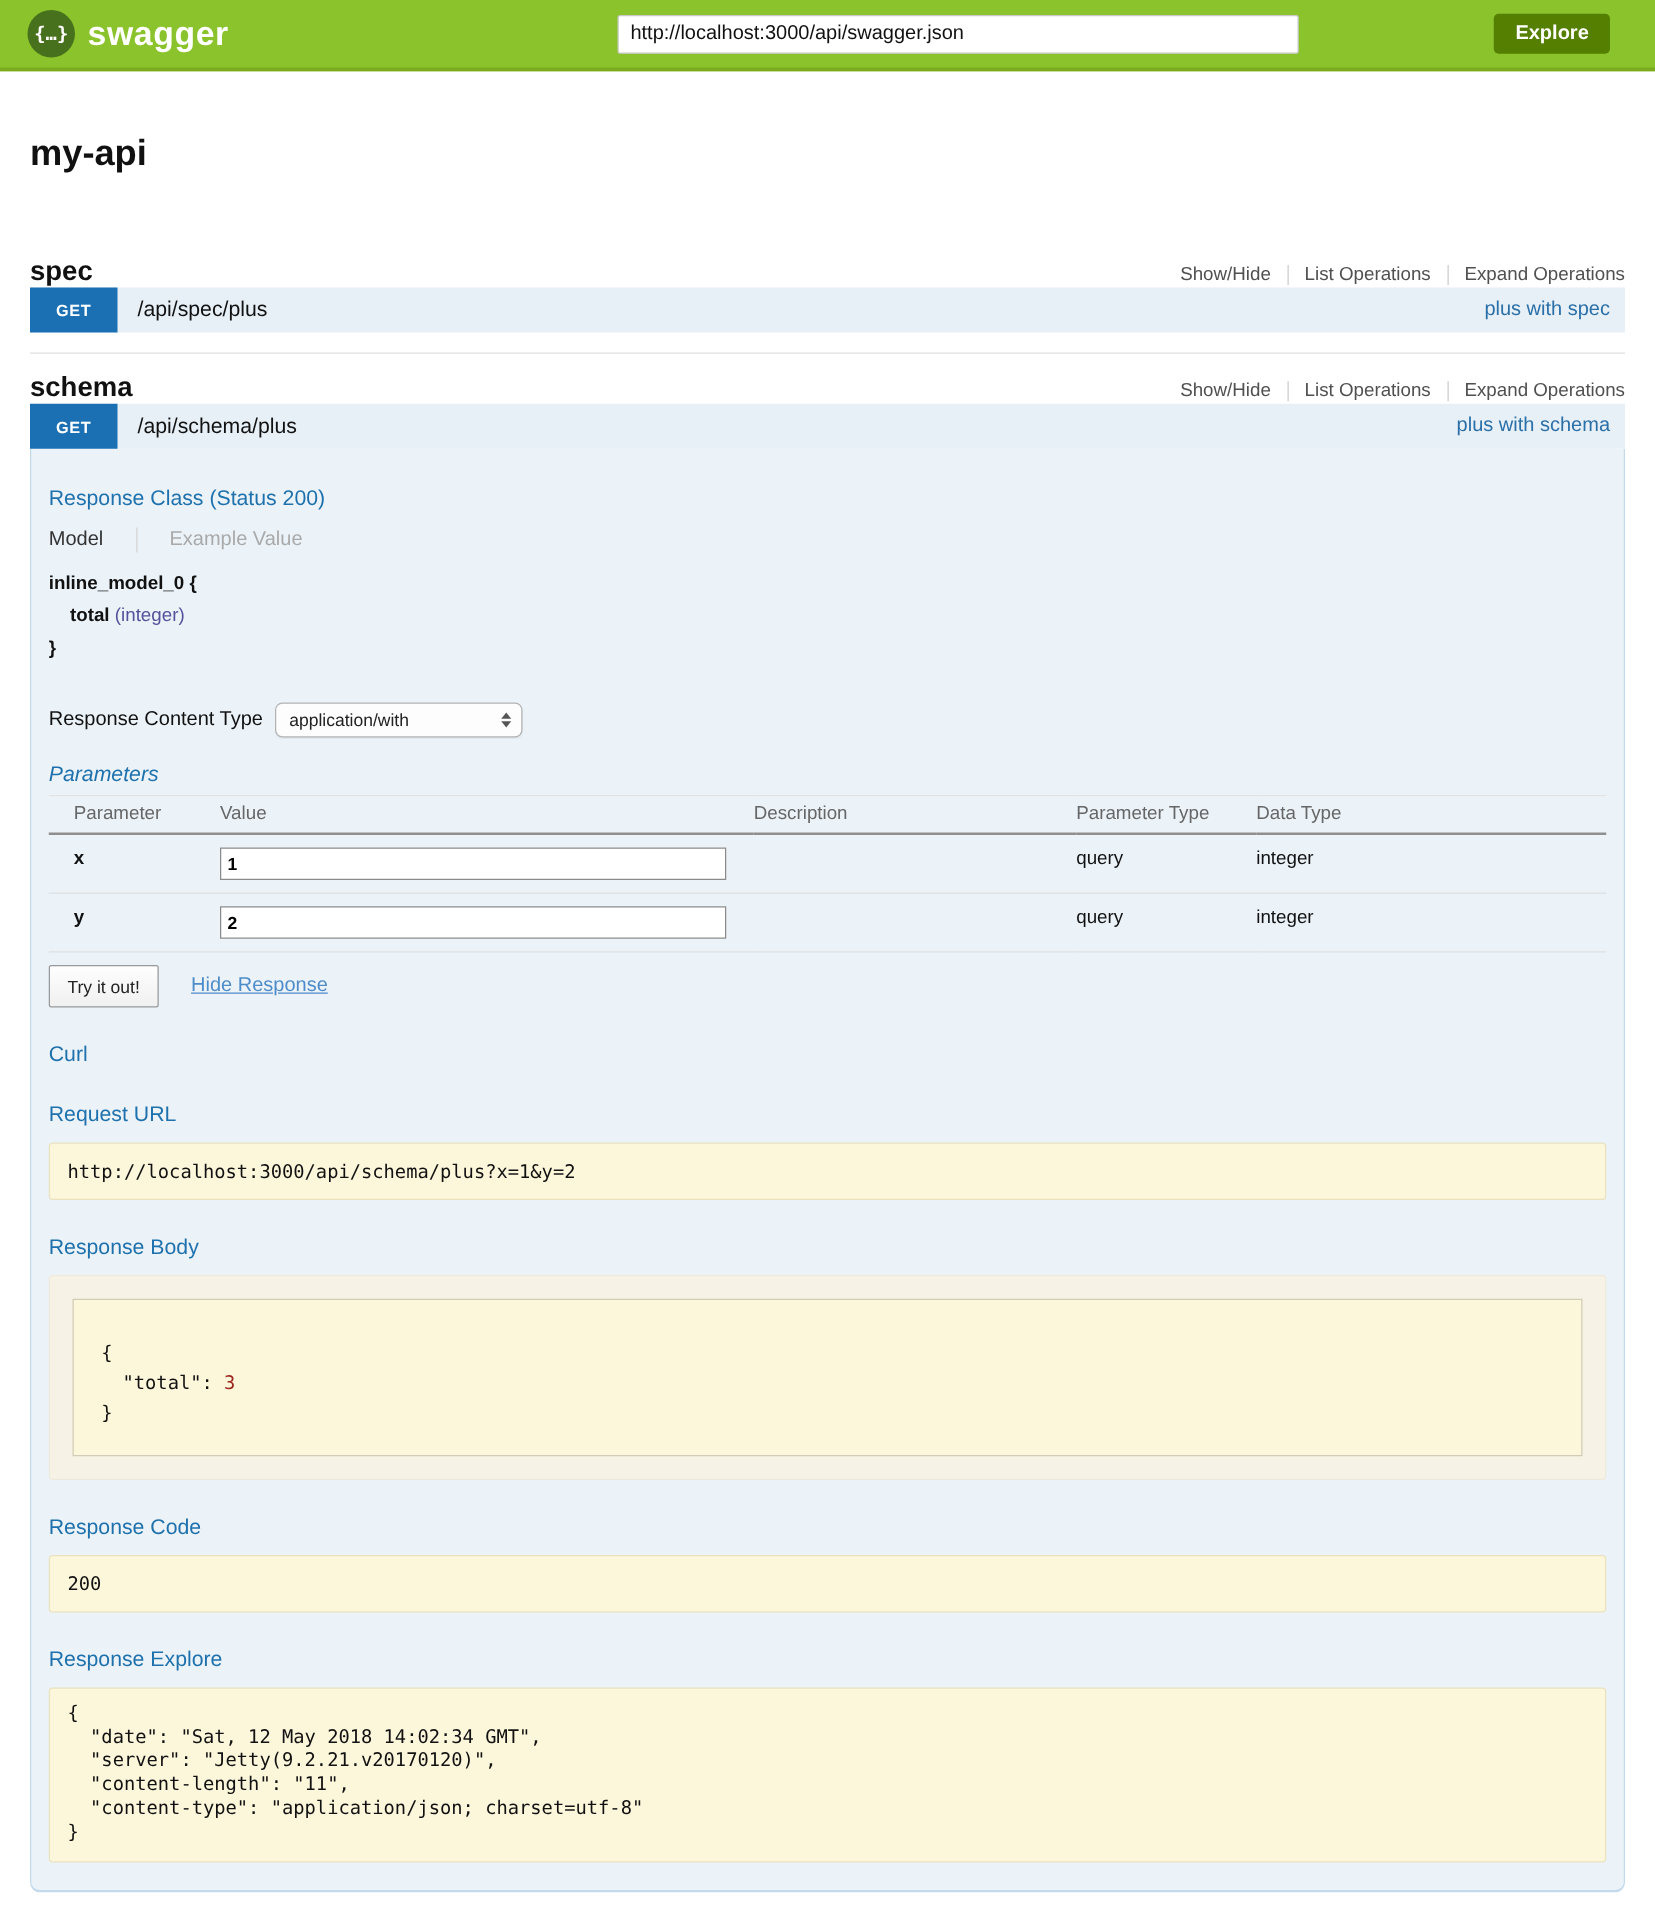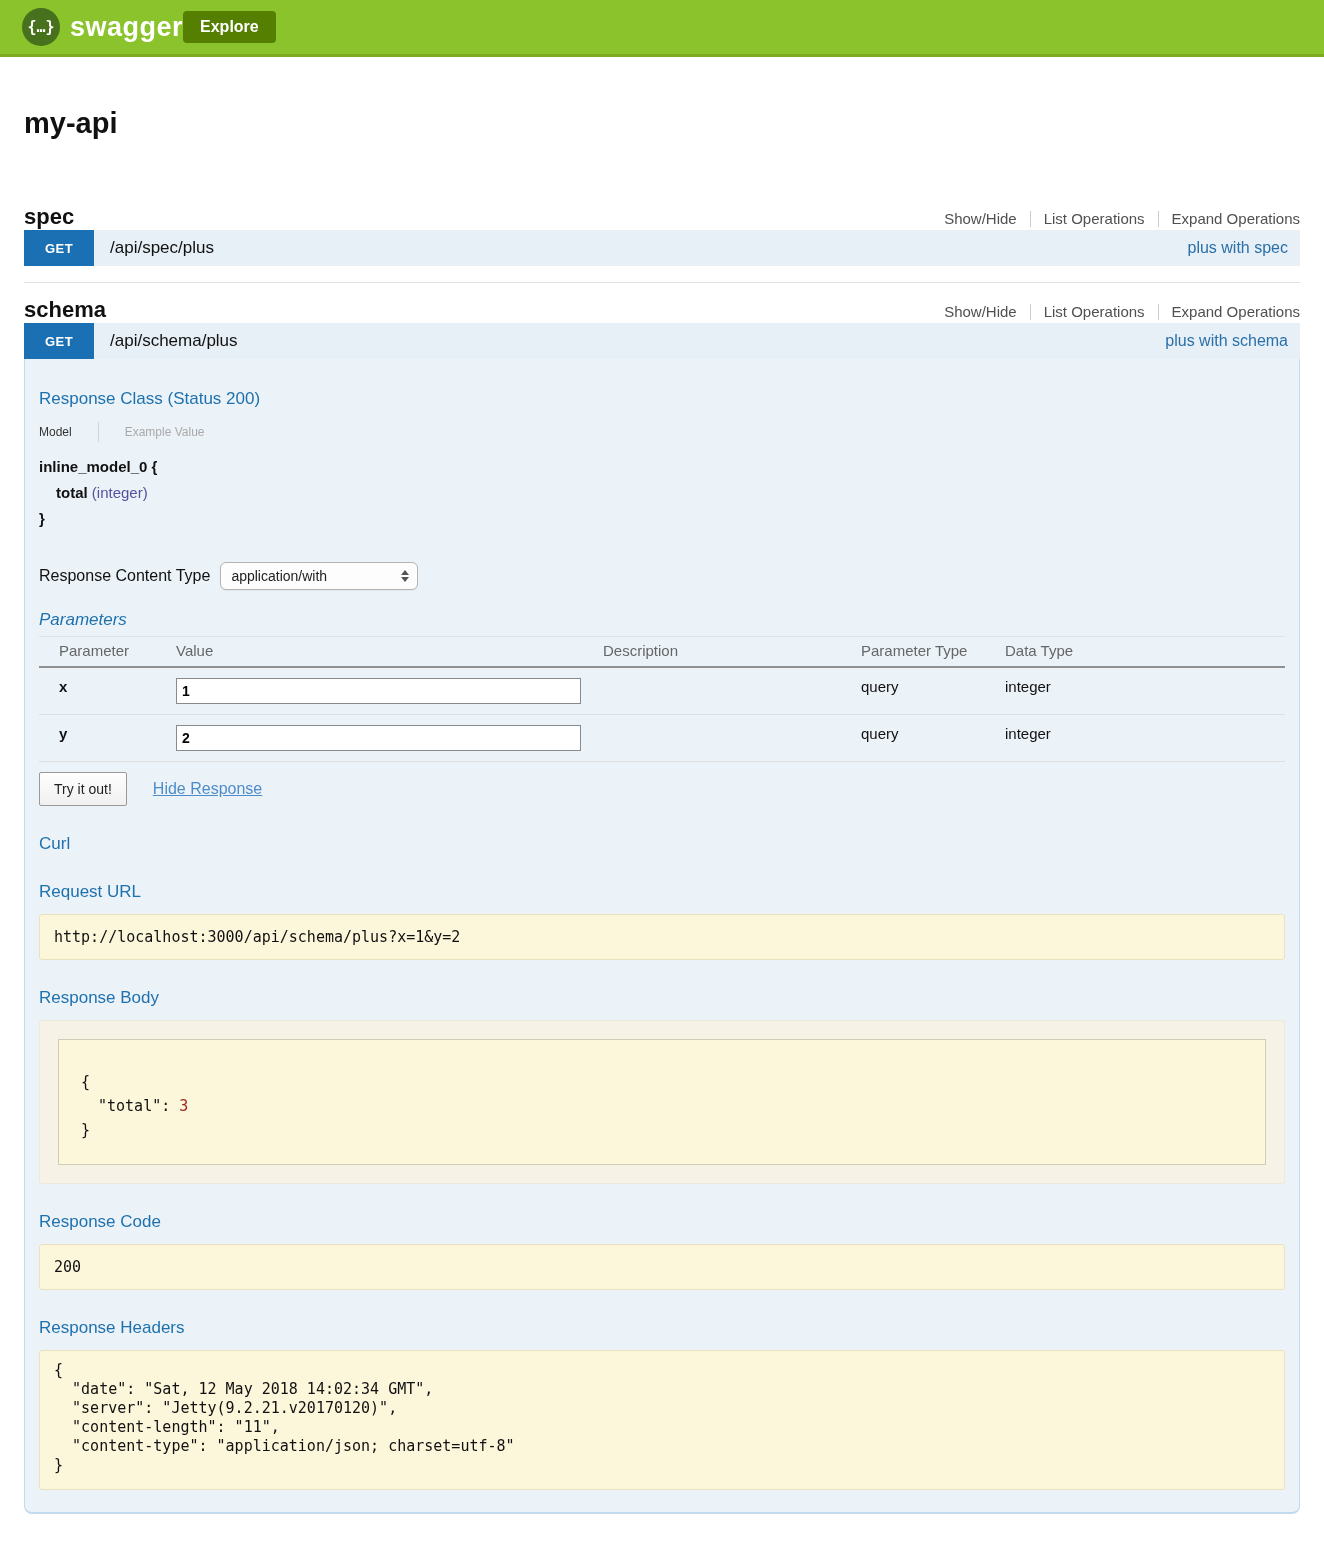--- a/index.html
+++ b/index.html
@@ -56,21 +56,21 @@
 
   
   .op-content {
     background: #ebf3f9; border: 1px solid #c3d9ec; border-top: none;
     border-bottom-width: 2px; border-radius: 0 0 8px 8px;
     padding: 30px 14px 22px 14px;
   }
   .blue-heading { color: #1f71ad; font-size: 17px; font-weight: 400; }
   .mt-lg { margin-top: 28px; }
 
-  .model-tabs { display: flex; align-items: center; gap: 26px; margin-top: 13px; font-size: 12px; }
+  .model-tabs { display: flex; align-items: center; gap: 26px; margin-top: 13px; font-size: 16px; }
   .tab-active { color: #333; cursor: pointer; }
   .tab-inactive { color: #a9a9a9; cursor: pointer; }
   .vsep { width: 1px; height: 20px; background: #d4d4d4; }
 
   .model-sig { margin-top: 12px; font-size: 15px; line-height: 26px; color: #111; }
   .model-sig .prop { padding-left: 17px; }
   .model-sig strong { font-weight: bold; }
   .prop-type { color: #55519b; }
 
   .rct-row { margin-top: 30px; display: flex; align-items: center; gap: 10px; }
@@ -133,20 +133,21 @@
 </head>
 <body>
 
 <header class="topbar">
   <a class="brand">
     <span class="logo-circle">
       <span>{…}</span>
     </span>
     <span class="brand-text">swagger</span>
   </a>
+  <input class="url-input" type="text" value="http://localhost:3000/api/swagger.json" style="">
   <button class="explore-btn">Explore</button>
 </header>
 
 <div class="main">
 
   <h1 class="api-title">my-api</h1>
 
   <div class="section-head">
     <a class="section-title">spec</a>
     <div class="section-links">
@@ -258,21 +259,21 @@
       <div class="rb-inner">
         <div>{</div>
         <div class="indent"><span>"total"</span><span>: </span><span class="num-lit">3</span></div>
         <div>}</div>
       </div>
     </div>
 
     <h3 class="blue-heading mt-lg">Response Code</h3>
     <pre class="sandbox">200</pre>
 
-    <h3 class="blue-heading mt-lg">Response Headers</h3>
+    <h3 class="blue-heading mt-lg">Response Explore</h3>
     <pre class="sandbox tight">{
   "date": "Sat, 12 May 2018 14:02:34 GMT",
   "server": "Jetty(9.2.21.v20170120)",
   "content-length": "11",
   "content-type": "application/json; charset=utf-8"
 }</pre>
 
   </div>
 
 </div>

